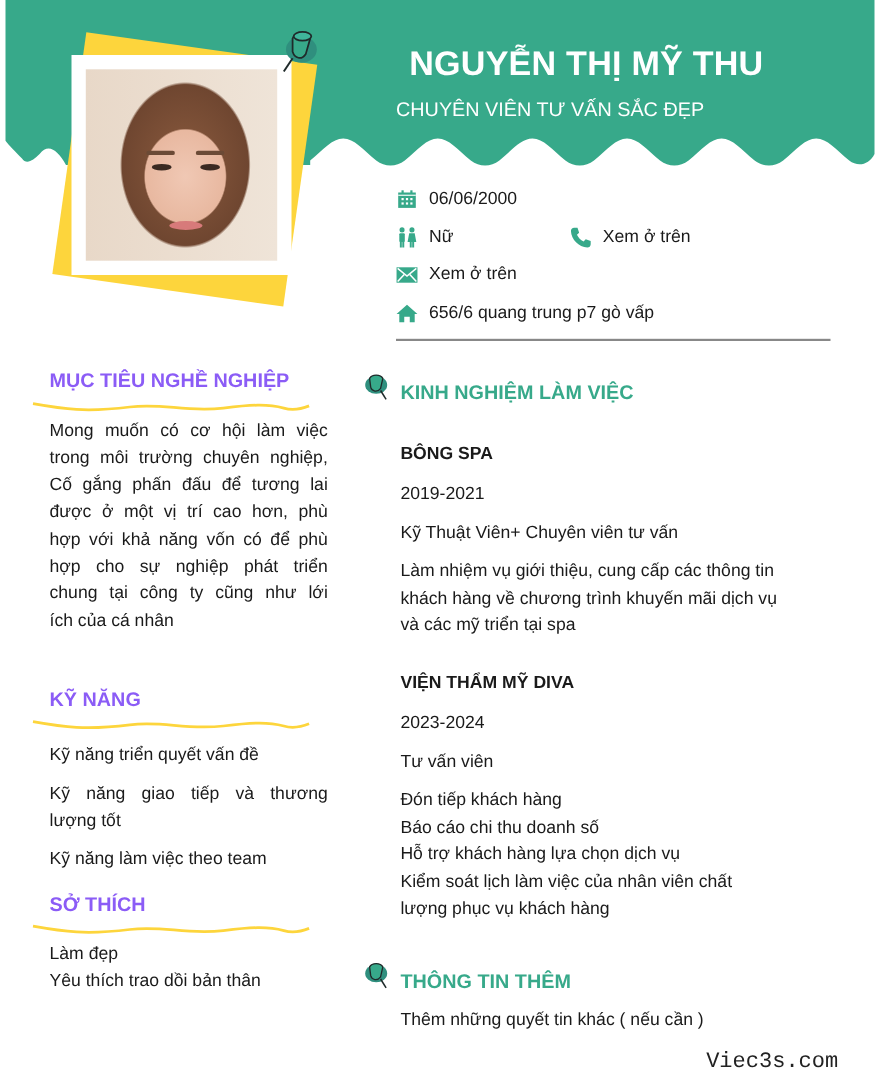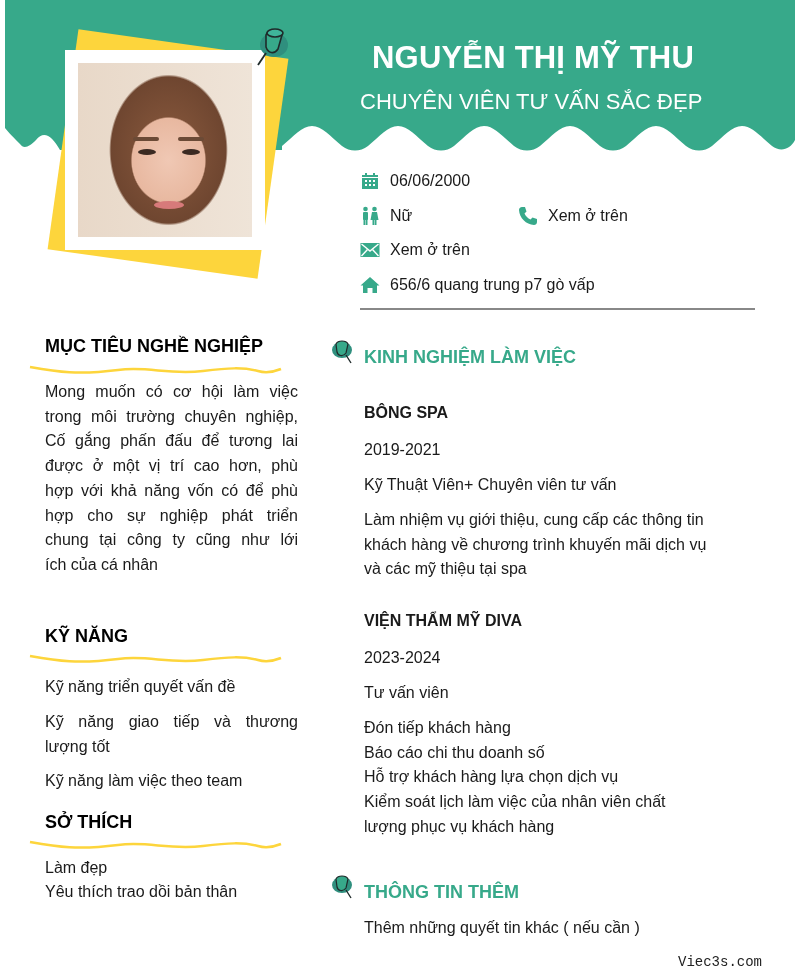--- a/index.html
+++ b/index.html
@@ -17,39 +17,39 @@
                   radial-gradient(ellipse 55% 70% at 52% 50%, #8a5a3e 0%, #6f4630 60%, transparent 62%),
                   linear-gradient(90deg, #e8d8c8 0%, #efe4d8 100%); }
     .photo .eye { position: absolute; width: 18px; height: 6px; background: #3b2a22; border-radius: 50%; top: 86px; }
     .photo .eye.l { left: 60px; } .photo .eye.r { left: 104px; }
     .photo .brow { position: absolute; width: 26px; height: 4px; background: #6b4a36; border-radius: 3px; top: 74px; }
     .photo .brow.l { left: 55px; } .photo .brow.r { left: 100px; }
     .photo .mouth { position: absolute; left: 76px; top: 138px; width: 30px; height: 8px; background: #d77a7a; border-radius: 50%; }
     .pin-big { position: absolute; left: 210px; top: 0px; width: 46px; height: 46px; }
 
     .name { position: absolute; left: 372px; top: 40px; font-size: 31px; font-weight: bold; color: #ffffff; letter-spacing: 0.2px; }
-    .job-title { position: absolute; left: 360px; top: 89px; font-size: 22px; color: #ffffff; }
+    .job-title { position: absolute; left: 360px; top: 89px; font-size: 18px; color: #ffffff; }
 
     .contact { position: absolute; left: 360px; top: 164px; width: 395px; }
     .contact-row { position: relative; height: 34.5px; font-size: 16px; display: flex; align-items: center; }
     .contact-row .ic { width: 20px; height: 20px; margin-right: 10px; display: inline-flex; align-items: center; justify-content: center; }
     .contact-row .phone { position: absolute; left: 158px; display: flex; align-items: center; }
     .divider { position: absolute; left: 360px; top: 308px; width: 395px; height: 2px; background: #888888; }
-    .sec-title-left { position: absolute; left: 45px; font-size: 18px; font-weight: bold; color: #000000; }
+    .sec-title-left { position: absolute; left: 45px; font-size: 18px; font-weight: bold; color: #8b5cf6; }
     .squiggle { position: absolute; left: 28px; width: 255px; height: 14px; }
     .para { position: absolute; left: 45px; width: 253px; font-size: 16px; line-height: 24.7px; text-align: justify; color: #1a1a1a; }
     .para .line { display: block; text-align: justify; text-align-last: justify; }
     .para .line.last { text-align-last: left; }
     .skill { position: absolute; left: 45px; width: 253px; font-size: 16px; line-height: 24.7px; }
 
     .right-title { position: absolute; left: 364px; font-size: 18px; font-weight: bold; color: #37a98a; }
     .pin-small { position: absolute; left: 329px; width: 28px; height: 28px; }
     .r-text { position: absolute; left: 364px; font-size: 16px; line-height: 24.7px; width: 395px; }
     .r-bold { font-weight: bold; }
-    .watermark { position: absolute; right: 38px; top: 954px; font-family: "Liberation Mono", "DejaVu Sans Mono", monospace; font-size: 14px; color: #222; }
+    .watermark { position: absolute; right: 38px; top: 954px; font-family: "Liberation Mono", "DejaVu Sans Mono", monospace; font-size: 20px; color: #222; }
   </style>
 </head>
 <body>
 
 <div class="header-bg">
   <svg width="800" height="160" viewBox="0 0 800 160">
     <path fill="#37a98a" d="M5,0 H795 V140
       C790,150 780,152 772,146 C760,136 752,126 742,126 C732,126 724,136 712,146 C704,152 694,152 686,146
       C674,136 666,126 656,126 C646,126 638,136 626,146 C618,152 608,152 600,146
       C588,136 580,126 570,126 C560,126 552,136 540,146 C532,152 522,152 514,146
@@ -187,21 +187,21 @@
   <line x1="17" y1="17" x2="22" y2="25" stroke="#1f2a2a" stroke-width="1.4"></line>
 </svg>
 <div class="right-title" style="top:347px;">KINH NGHIỆM LÀM VIỆC</div>
 
 <div class="r-text r-bold" style="top:401px;">BÔNG SPA</div>
 <div class="r-text" style="top:438px;">2019-2021</div>
 <div class="r-text" style="top:473px;">Kỹ Thuật Viên+ Chuyên viên tư vấn</div>
 <div class="r-text" style="top:508px;">
   <div>Làm nhiệm vụ giới thiệu, cung cấp các thông tin</div>
   <div>khách hàng về chương trình khuyến mãi dịch vụ</div>
-  <div>và các mỹ thiệu tại spa</div>
+  <div>và các mỹ triển tại spa</div>
 </div>
 
 <div class="r-text r-bold" style="top:609px;">VIỆN THẨM MỸ DIVA</div>
 <div class="r-text" style="top:646px;">2023-2024</div>
 <div class="r-text" style="top:681px;">Tư vấn viên</div>
 <div class="r-text" style="top:716px;">
   <div>Đón tiếp khách hàng</div>
   <div>Báo cáo chi thu doanh số</div>
   <div>Hỗ trợ khách hàng lựa chọn dịch vụ</div>
   <div>Kiểm soát lịch làm việc của nhân viên chất</div>

